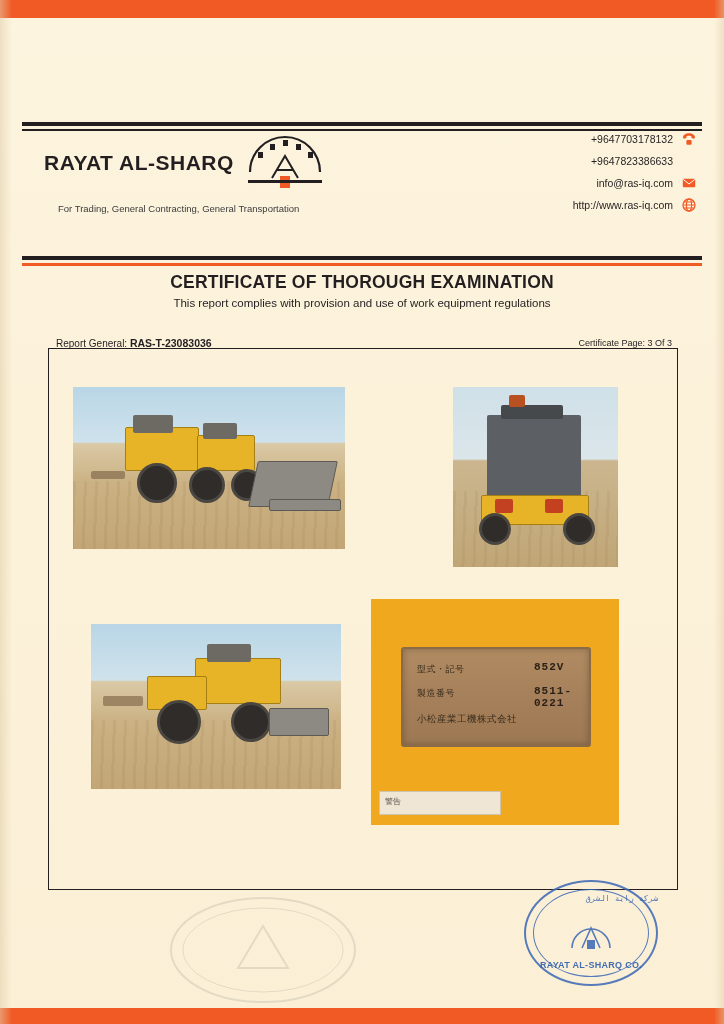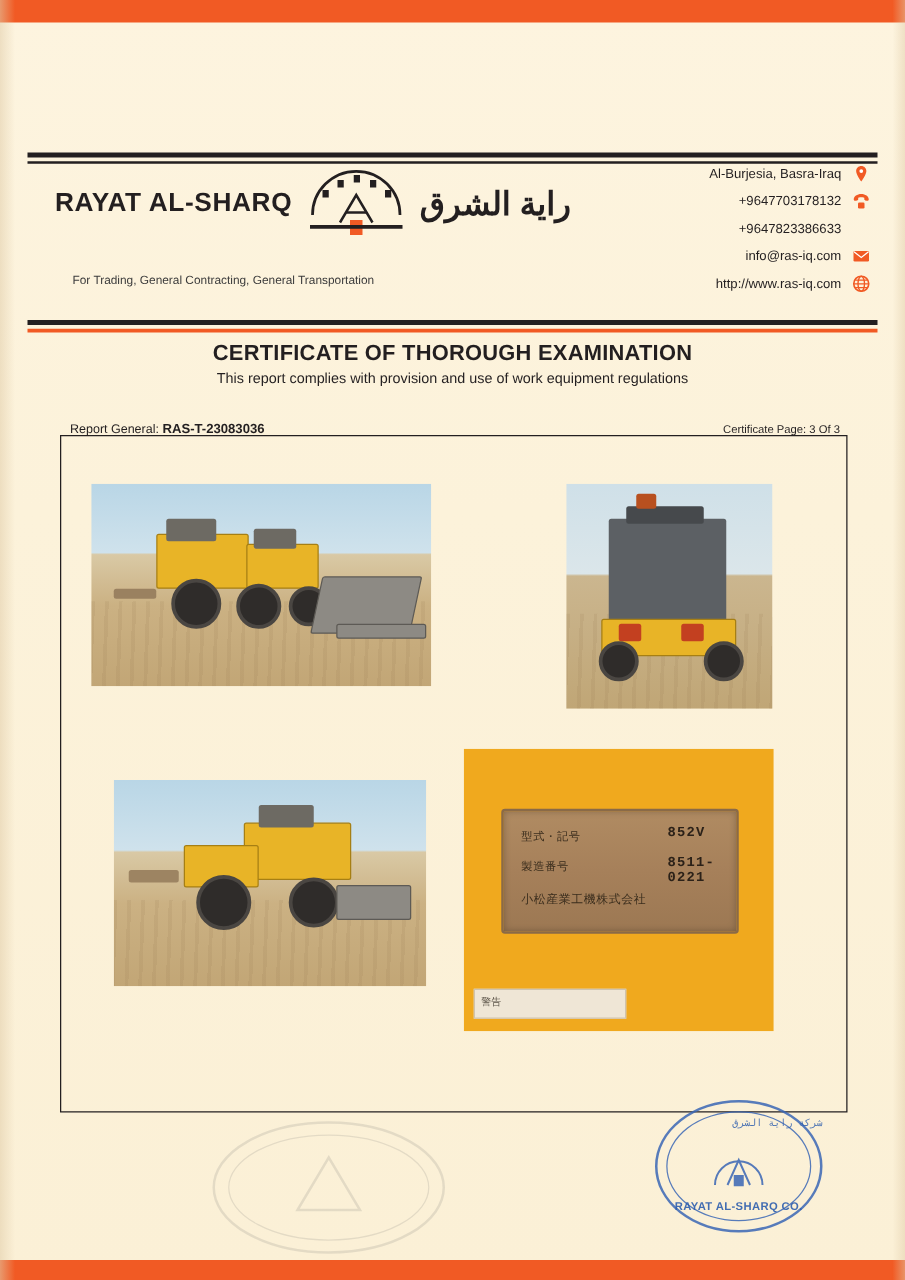--- a/index.html
+++ b/index.html
@@ -80,21 +80,21 @@
     flex: none;
   }
   .logo-ar {
     font-size: 26px;
     font-weight: bold;
     color: #231f20;
     direction: rtl;
     white-space: nowrap;
   }
   .logo-sub {
-    margin-top: 24px;
+    margin-top: 8px;
     font-size: 9.5px;
     line-height: 13px;
     color: #3b3b3b;
     width: 300px;
     padding-left: 14px;
   }
   
   .contact {
     position: absolute;
     right: 28px;
@@ -357,37 +357,27 @@
             <rect x="66" y="20" width="5" height="6"></rect>
           </g>
           <g stroke="#231f20" stroke-width="2" fill="none">
             <path d="M30 46 L43 24 L56 46"></path>
             <path d="M35 38 L51 38"></path>
           </g>
           <rect x="38" y="44" width="10" height="12" fill="#f15a24"></rect>
           <rect x="6" y="48" width="74" height="3" fill="#231f20"></rect>
         </svg>
       </div>
-      <div class="logo-ar">راية الشرق</div>
     </div>
     <div class="logo-sub">
       <div>For Trading, General Contracting, General Transportation</div>
     </div>
   </div>
 
   <div class="contact">
-    <div class="contact-row">
-      <span class="txt">Al-Burjesia, Basra-Iraq</span>
-      <span class="c-icon">
-        <svg viewBox="0 0 14 14" width="14" height="14">
-            <path d="M7 .8c-2.3 0-4.1 1.8-4.1 4 0 3 4.1 8.4 4.1 8.4s4.1-5.4 4.1-8.4c0-2.2-1.8-4-4.1-4z" fill="#f15a24"></path>
-            <circle cx="7" cy="4.8" r="1.5" fill="#fff"></circle>
-          </svg>
-      </span>
-    </div>
     <div class="contact-row">
       <span class="txt">+9647703178132</span>
       <span class="c-icon">
         <svg viewBox="0 0 14 14" width="14" height="14">
             <path d="M1 5.5C1 3 3.7 1.2 7 1.2S13 3 13 5.5c0 .9-.8 1.3-1.6 1.1l-1.2-.3c-.6-.2-.9-.7-.8-1.3l.1-.6C9.6 4 8.4 3.7 7 3.7s-2.6.3-2.5.7l.1.6c.1.6-.2 1.1-.8 1.3l-1.2.3C1.8 6.8 1 6.4 1 5.5z" fill="#f15a24"></path>
             <rect x="4.4" y="8" width="5.2" height="4.8" rx="1" fill="#f15a24"></rect>
           </svg>
       </span>
     </div>
     <div class="contact-row">

